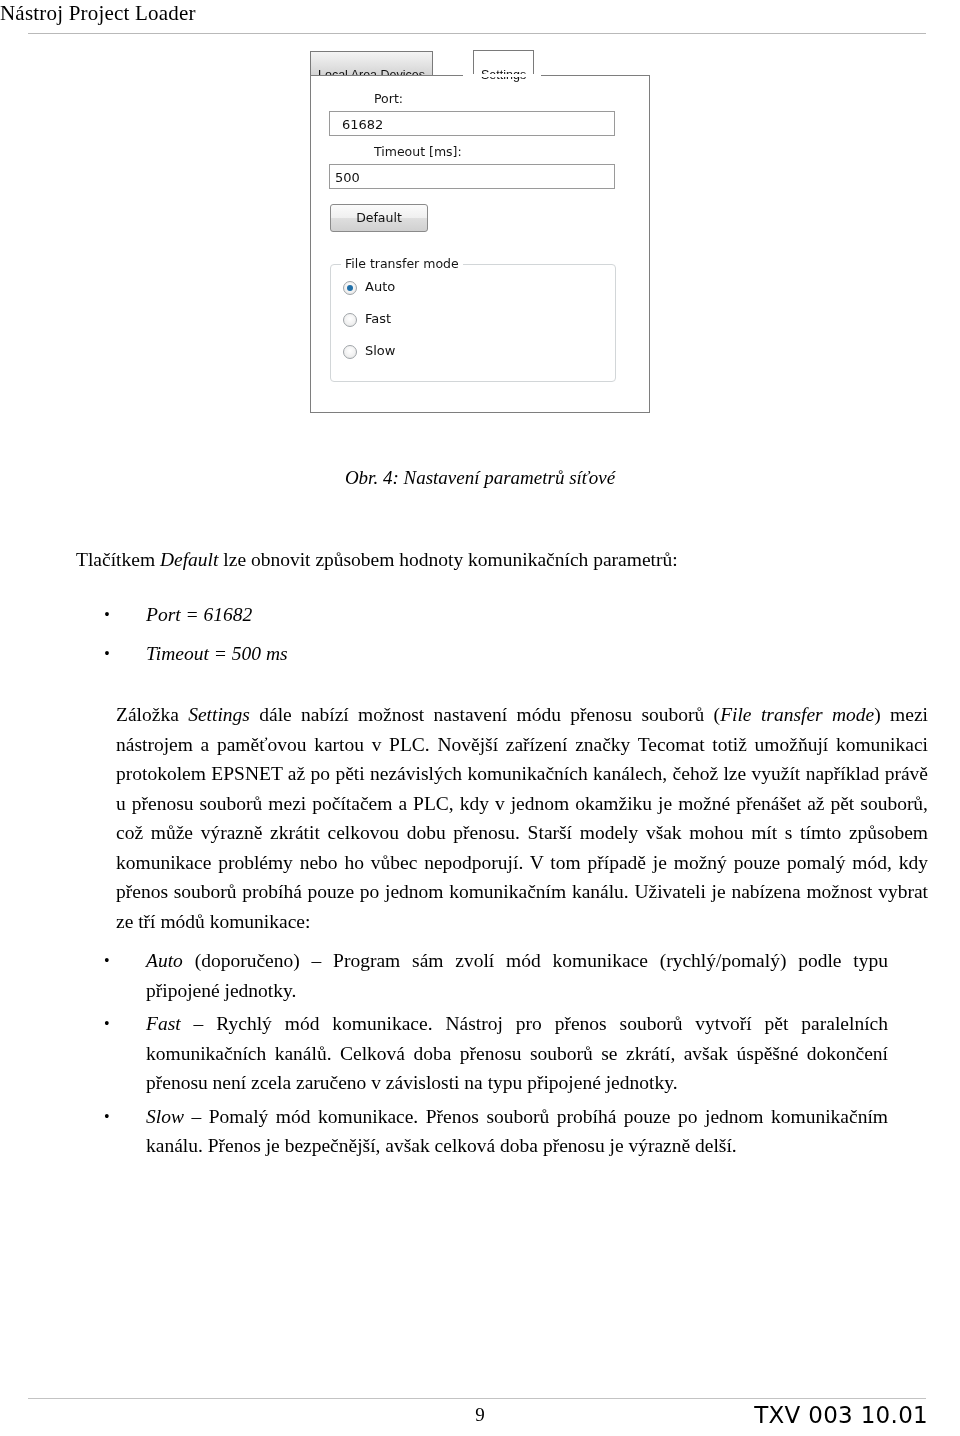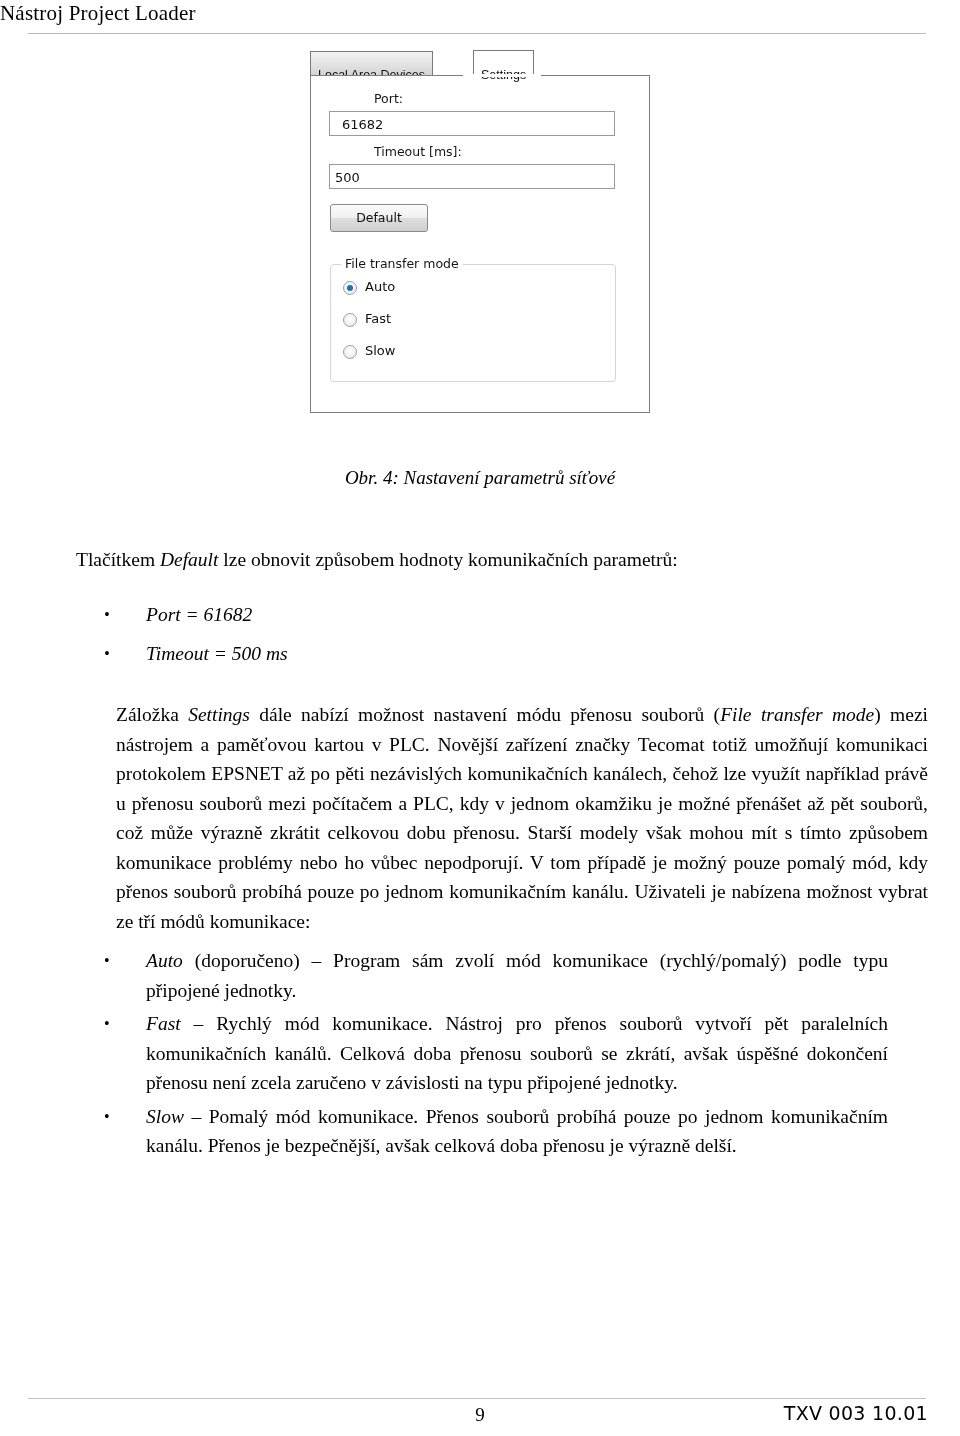--- a/index.html
+++ b/index.html
@@ -261,21 +261,21 @@
     top: 1404px;
     width: 960px;
     text-align: center;
     font-size: 19px;
   }
   .footer-code {
     position: absolute;
     right: 32px;
     top: 1402px;
     font-family: "DejaVu Sans", "Liberation Sans", sans-serif;
-    font-size: 19px;
+    font-size: 23px;
     letter-spacing: 0.3px;
   }
 </style>
 </head>
 <body>
 
 <div class="page-header">
   <div class="page-header-title">Nástroj Project Loader</div>
   <div class="page-header-rule"></div>
 </div>

